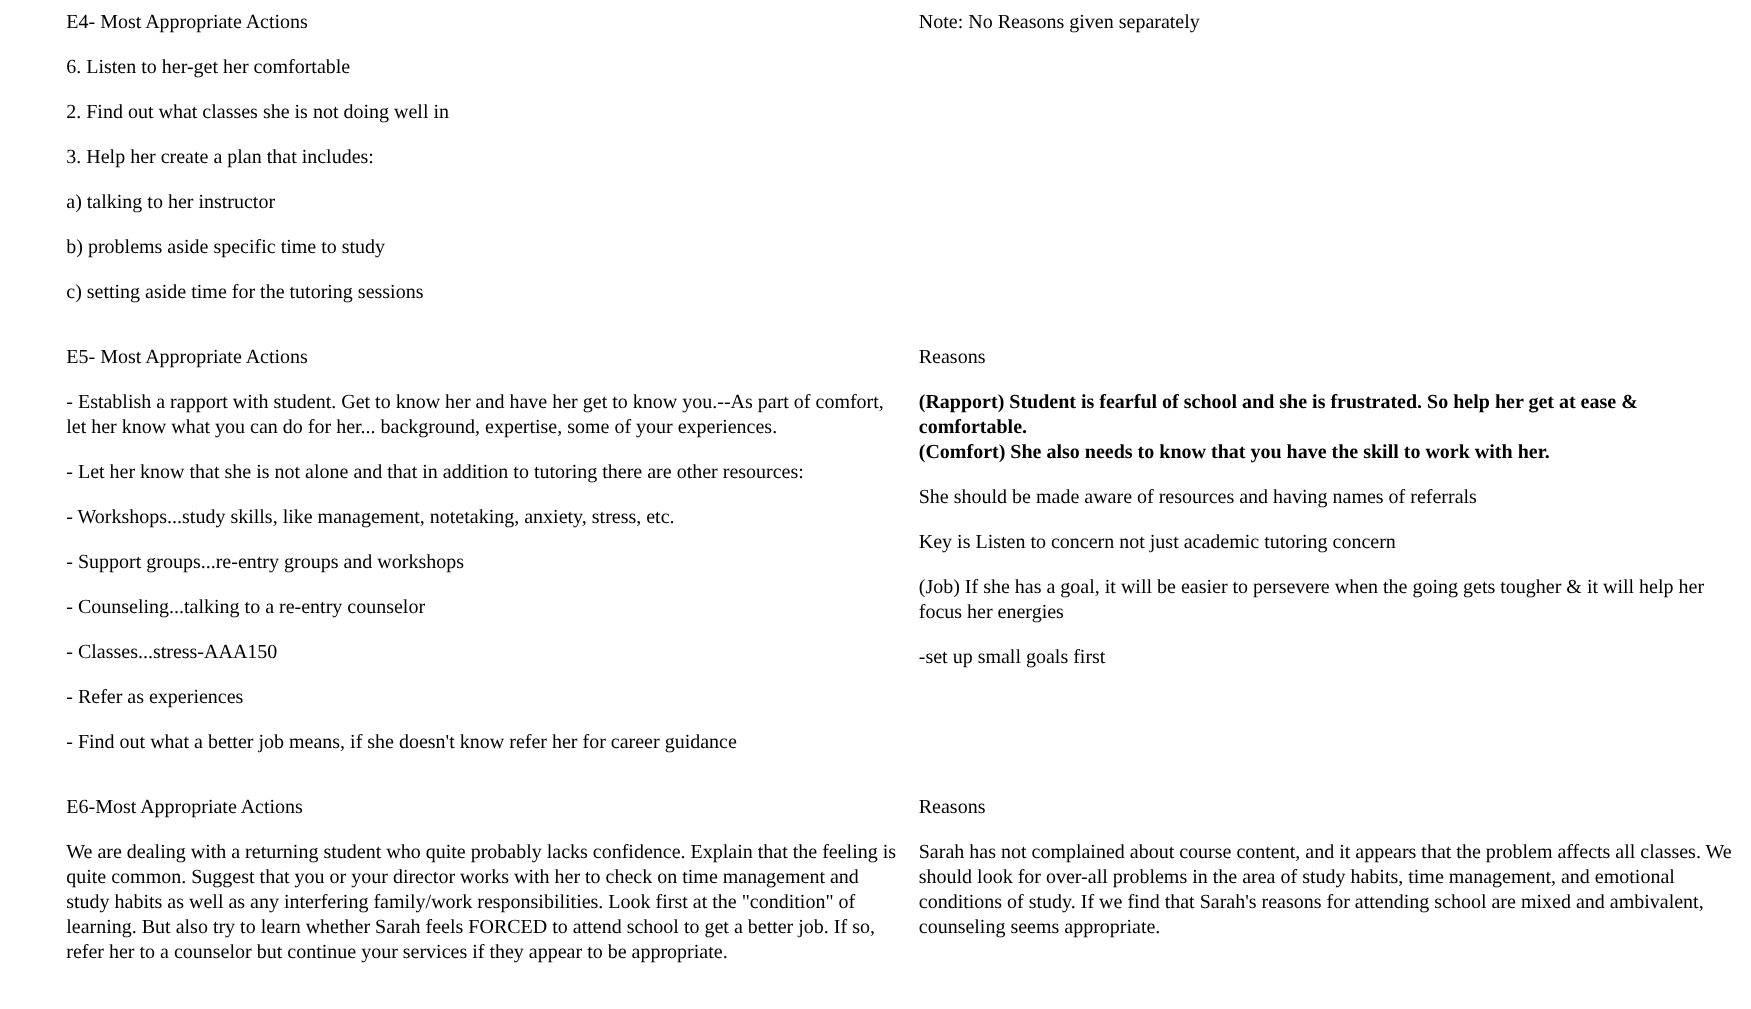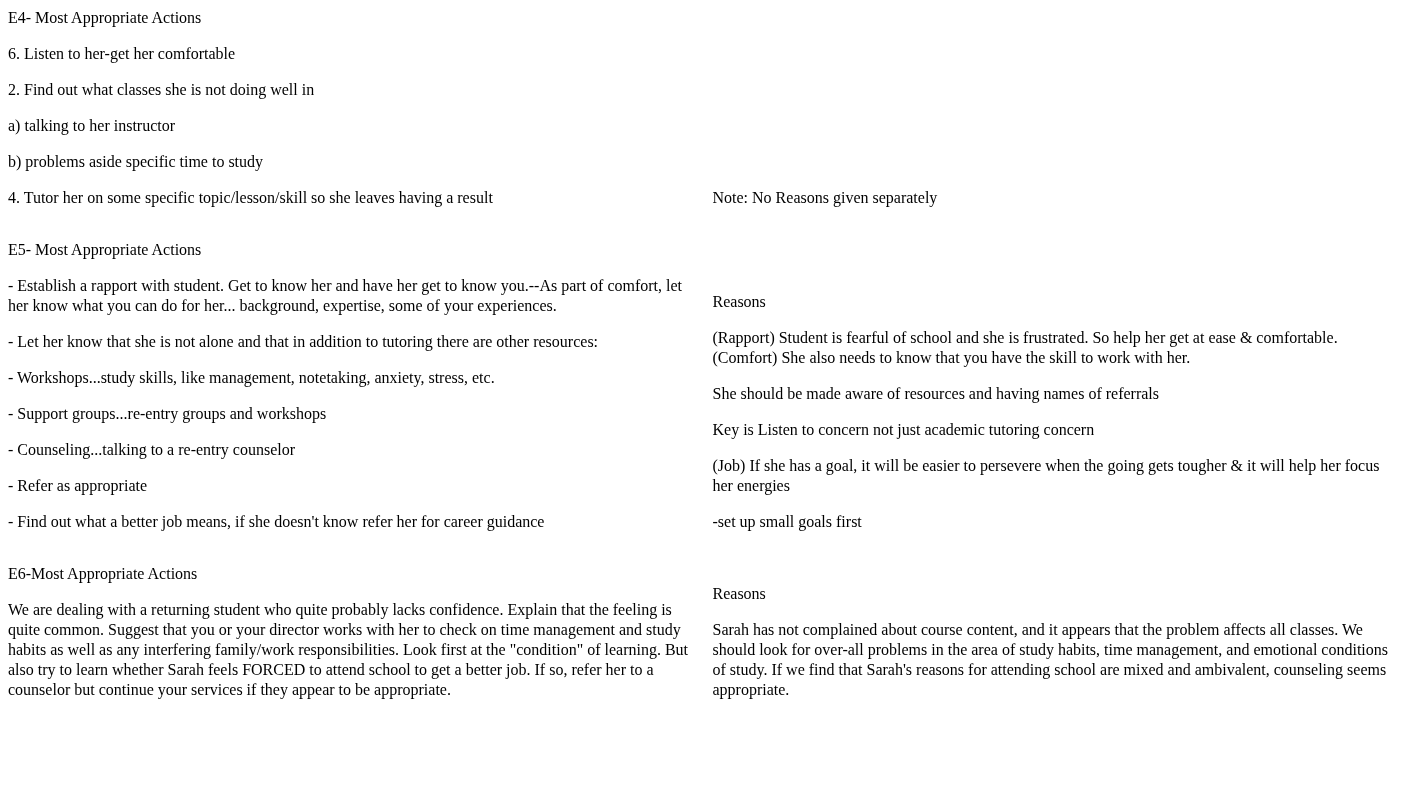--- a/index.html
+++ b/index.html
@@ -12,21 +12,22 @@
     font-family: "Liberation Serif", "DejaVu Serif", serif;
     font-size: 16px;
   }
   .doc {
     width: 1401px;
     min-height: 807px;
     background: #ffffff;
   }
   .row {
     display: flex;
-    align-items: flex-end;
+    align-items: flex-start;
+    padding-left: 45px;
   }
   .cell {
     width: 50%;
     box-sizing: border-box;
   }
   .cell.left {
     padding-left: 8px;
     padding-right: 6px;
   }
   .cell.right {
@@ -37,50 +38,53 @@
     margin: 16px 0;
     line-height: 20px;
   }
   .row.first .cell > p:first-child {
     margin-top: 8px;
   }
   .indent {
   }
   .multiline {
     white-space: pre-line;
+    font-weight: bold;
   }
 </style>
 </head>
 <body style="background: rgb(255, 255, 255); color: rgb(0, 0, 0);">
 
 <div class="doc">
 
   <section class="row first">
     <div class="cell left">
       <p>E4- Most Appropriate Actions</p>
       <p>6. Listen to her-get her comfortable</p>
       <p>2. Find out what classes she is not doing well in</p>
+      <p>3. Help her create a plan that includes:</p>
       <p class="indent">a) talking to her instructor</p>
       <p class="indent">b) problems aside specific time to study</p>
-      <p>4. Tutor her on some specific topic/lesson/skill so she leaves having a result</p>
+      <p class="indent">c) setting aside time for the tutoring sessions</p>
     </div>
     <div class="cell right">
       <p>Note: No Reasons given separately</p>
     </div>
   </section>
 
   <section class="row">
     <div class="cell left">
       <p>E5- Most Appropriate Actions</p>
       <p>- Establish a rapport with student. Get to know her and have her get to know you.--As part of comfort, let her know what you can do for her... background, expertise, some of your experiences.</p>
       <p>- Let her know that she is not alone and that in addition to tutoring there are other resources:</p>
       <p>- Workshops...study skills, like management, notetaking, anxiety, stress, etc.</p>
       <p>- Support groups...re-entry groups and workshops</p>
       <p>- Counseling...talking to a re-entry counselor</p>
-      <p>- Refer as appropriate</p>
+      <p>- Classes...stress-AAA150</p>
+      <p>- Refer as experiences</p>
       <p>- Find out what a better job means, if she doesn't know refer her for career guidance</p>
     </div>
     <div class="cell right">
       <p>Reasons</p>
       <p class="multiline">(Rapport) Student is fearful of school and she is frustrated. So help her get at ease &amp; comfortable.
 (Comfort) She also needs to know that you have the skill to work with her.</p>
       <p>She should be made aware of resources and having names of referrals</p>
       <p>Key is Listen to concern not just academic tutoring concern</p>
       <p>(Job) If she has a goal, it will be easier to persevere when the going gets tougher &amp; it will help her focus her energies</p>
       <p>-set up small goals first</p>

